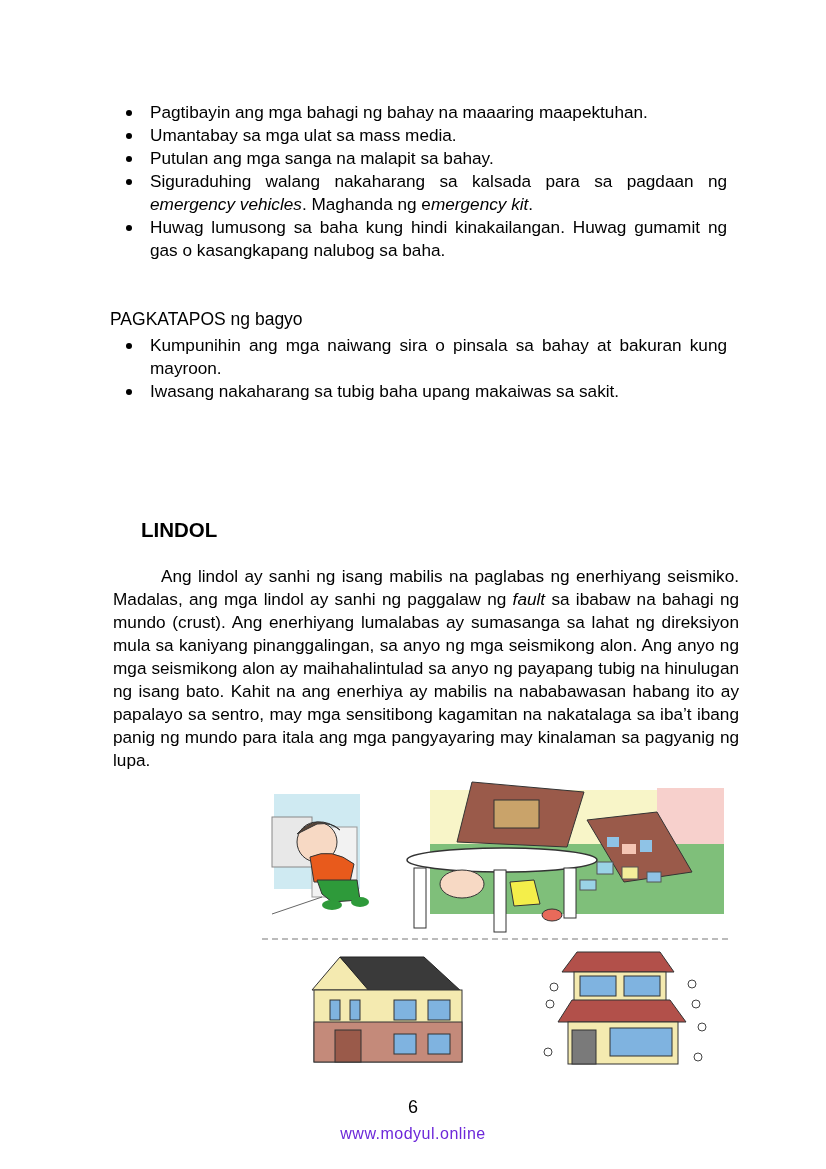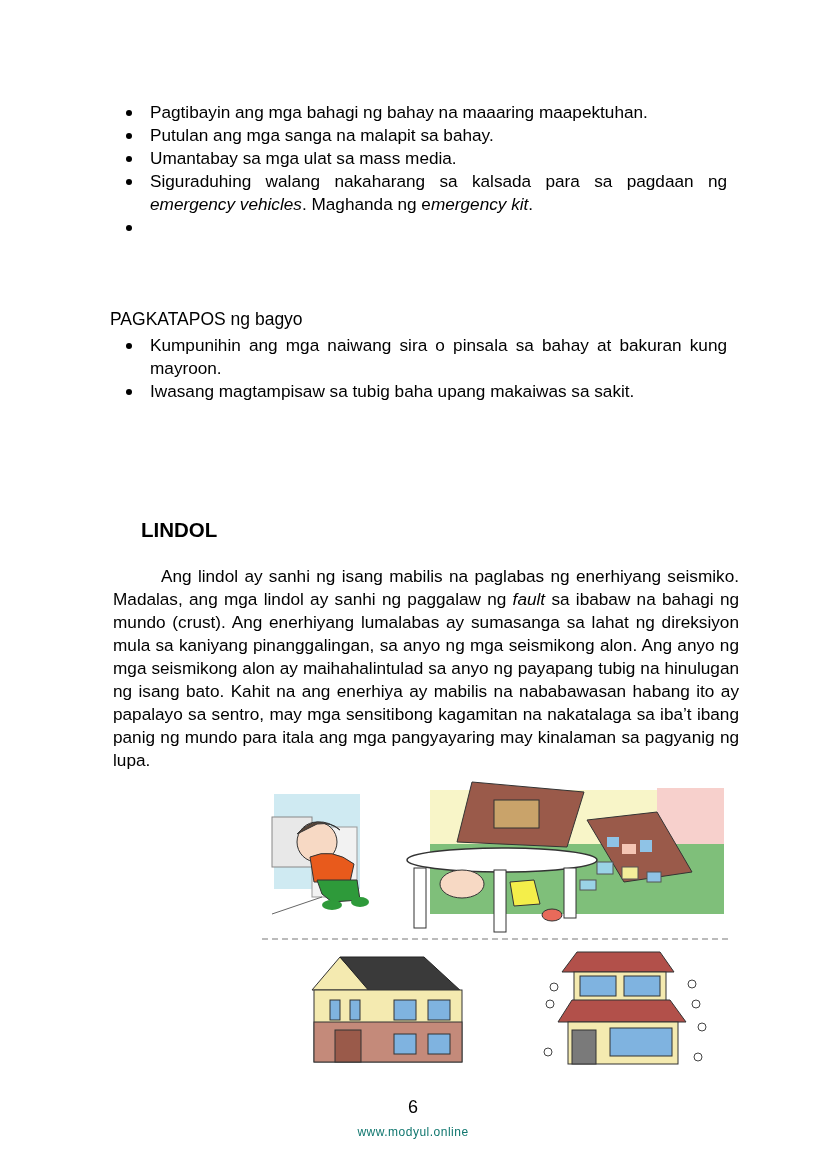--- a/index.html
+++ b/index.html
@@ -16,40 +16,40 @@
   .subhead { position: absolute; left: 110px; top: 309px; font-size: 17.5px; font-weight: normal; }
   .heading { position: absolute; left: 101px; top: 518px; font-size: 20.5px; font-weight: bold; margin-left: 40px; }
   .para { position: absolute; left: 101px; top: 553px; width: 626px; font-size: 17.2px; line-height: 23px;
           text-align: justify; text-align-last: left; margin: 12px; }
   .para .indent { display: inline-block; width: 48px; }
 
   .figure { position: absolute; left: 262px; top: 772px; width: 466px; height: 300px; }
   .divider { position: absolute; left: 262px; top: 938px; width: 466px; border-top: 2px dashed #bbb; }
 
   .page-number { position: absolute; left: 0; width: 826px; top: 1097px; text-align: center; font-size: 18px; }
-  .watermark { position: absolute; left: 0; width: 826px; top: 1125px; text-align: center; font-size: 12px; color: #0f766e; letter-spacing: 0.5px; }
+  .watermark { position: absolute; left: 0; width: 826px; top: 1125px; text-align: center; font-size: 16px; color: #6d28d9; letter-spacing: 0.5px; }
   i, em { }
 </style>
 </head>
 <body>
 
 <div class="page">
 
   <ul class="bullets" id="list1">
       <li><span class="dot"></span><span>Pagtibayin ang mga bahagi ng bahay na maaaring maapektuhan.</span></li>
+      <li><span class="dot"></span><span>Umantabay sa mga ulat sa mass media.</span></li>
       <li><span class="dot"></span><span>Putulan ang mga sanga na malapit sa bahay.</span></li>
-      <li><span class="dot"></span><span>Umantabay sa mga ulat sa mass media.</span></li>
       <li><span class="dot"></span><span>Siguraduhing walang nakaharang sa kalsada para sa pagdaan ng </span><i>emergency vehicles</i><span>. Maghanda ng e</span><i>mergency kit</i><span>.</span></li>
-      <li><span class="dot"></span></li>
+      <li><span class="dot"></span><span>Huwag lumusong sa baha kung hindi kinakailangan. Huwag gumamit ng gas o kasangkapang nalubog sa baha.</span></li>
     </ul>
 
   <div class="subhead">PAGKATAPOS ng bagyo</div>
   <ul class="bullets" id="list2">
       <li><span class="dot"></span><span>Kumpunihin ang mga naiwang sira o pinsala sa bahay at bakuran kung mayroon.</span></li>
-      <li><span class="dot"></span><span>Iwasang magtampisaw sa tubig baha upang makaiwas sa sakit.</span></li>
+      <li><span class="dot"></span><span>Iwasang nakaharang sa tubig baha upang makaiwas sa sakit.</span></li>
     </ul>
 
   <div class="heading">LINDOL</div>
   <p class="para" id="para"><span class="indent"></span><span>Ang lindol ay sanhi ng isang mabilis na paglabas ng enerhiyang seismiko. Madalas, ang mga lindol ay sanhi ng paggalaw ng </span><i>fault</i><span> sa ibabaw na bahagi ng mundo (crust). Ang enerhiyang lumalabas ay sumasanga sa lahat ng direksiyon mula sa kaniyang pinanggalingan, sa anyo ng mga seismikong alon. Ang anyo ng mga seismikong alon ay maihahalintulad sa anyo ng payapang tubig na hinulugan ng isang bato. Kahit na ang enerhiya ay mabilis na nababawasan habang ito ay papalayo sa sentro, may mga sensitibong kagamitan na nakatalaga sa iba’t ibang panig ng mundo para itala ang mga pangyayaring may kinalaman sa pagyanig ng lupa.</span></p>
 
   <svg class="figure" viewBox="0 0 466 300" width="466" height="300">
 
     <g>
       <rect x="12" y="22" width="86" height="95" fill="#cfeaf2"></rect>
       <rect x="10" y="45" width="40" height="50" fill="#e8e8e8" stroke="#888"></rect>

